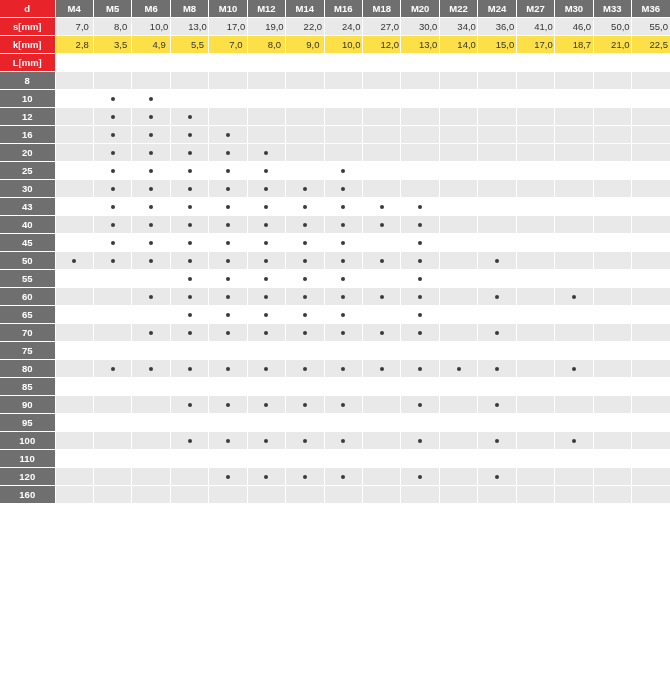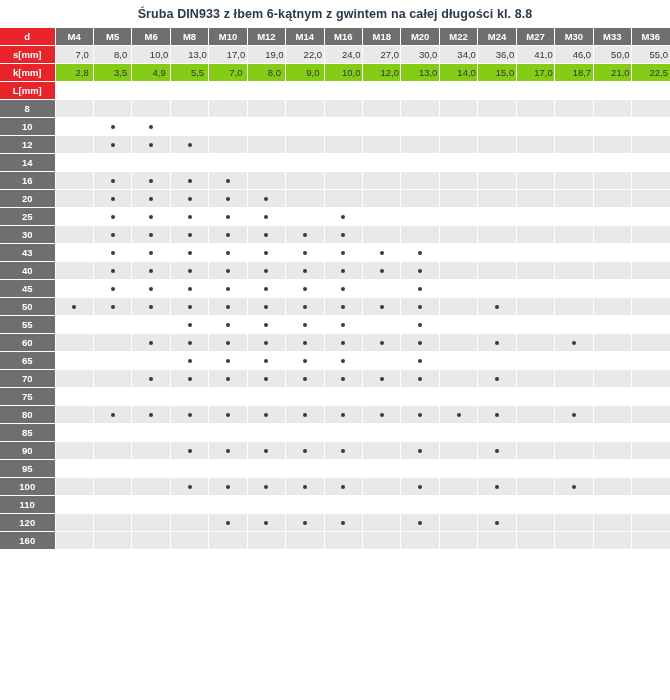--- a/index.html
+++ b/index.html
@@ -52,21 +52,21 @@
     font-weight:bold;
     font-size:9.5px;
   }
   
   td.val{
     background:#e9e9e9;
     color:#333333;
     padding-left:16px;
   }
   td.val.alt{
-    background:#84cc16;
+    background:#fde047;
   }
   
   td.llab{
     background:#6f6f6f;
     color:#ffffff;
     font-weight:bold;
     font-size:9.5px;
   }
   
   td.cell{
@@ -81,21 +81,20 @@
     border-radius:50%;
     background:#3a3a3a;
     vertical-align:middle;
   }
 </style>
 </head>
 <body>
 
 <div class="sheet">
 
-  <div class="title">Śruba DIN933 z łbem 6-kątnym z gwintem na całej długości kl. 8.8</div>
 
   <table>
     <colgroup>
       <col class="lab">
     <col style="width: 38.4375px;">
         <col style="width: 38.4375px;">
         <col style="width: 38.4375px;">
         <col style="width: 38.4375px;">
         <col style="width: 38.4375px;">
         <col style="width: 38.4375px;">
@@ -238,39 +237,20 @@
           <td class="cell"></td>
           <td class="cell"></td>
           <td class="cell"></td>
           <td class="cell"></td>
           <td class="cell"></td>
           <td class="cell"></td>
           <td class="cell"></td>
           <td class="cell"></td>
         </tr>
         <tr>
-          <td class="llab">14</td>
-          <td class="cell alt" style="background: rgb(255, 255, 255);"></td>
-          <td class="cell alt" style="background: rgb(255, 255, 255);"></td>
-          <td class="cell alt" style="background: rgb(255, 255, 255);"></td>
-          <td class="cell alt" style="background: rgb(255, 255, 255);"></td>
-          <td class="cell alt" style="background: rgb(255, 255, 255);"></td>
-          <td class="cell alt" style="background: rgb(255, 255, 255);"></td>
-          <td class="cell alt" style="background: rgb(255, 255, 255);"></td>
-          <td class="cell alt" style="background: rgb(255, 255, 255);"></td>
-          <td class="cell alt" style="background: rgb(255, 255, 255);"></td>
-          <td class="cell alt" style="background: rgb(255, 255, 255);"></td>
-          <td class="cell alt" style="background: rgb(255, 255, 255);"></td>
-          <td class="cell alt" style="background: rgb(255, 255, 255);"></td>
-          <td class="cell alt" style="background: rgb(255, 255, 255);"></td>
-          <td class="cell alt" style="background: rgb(255, 255, 255);"></td>
-          <td class="cell alt" style="background: rgb(255, 255, 255);"></td>
-          <td class="cell alt" style="background: rgb(255, 255, 255);"></td>
-        </tr>
-        <tr>
           <td class="llab">16</td>
           <td class="cell"></td>
           <td class="cell"><span class="dot"></span></td>
           <td class="cell"><span class="dot"></span></td>
           <td class="cell"><span class="dot"></span></td>
           <td class="cell"><span class="dot"></span></td>
           <td class="cell"></td>
           <td class="cell"></td>
           <td class="cell"></td>
           <td class="cell"></td>

